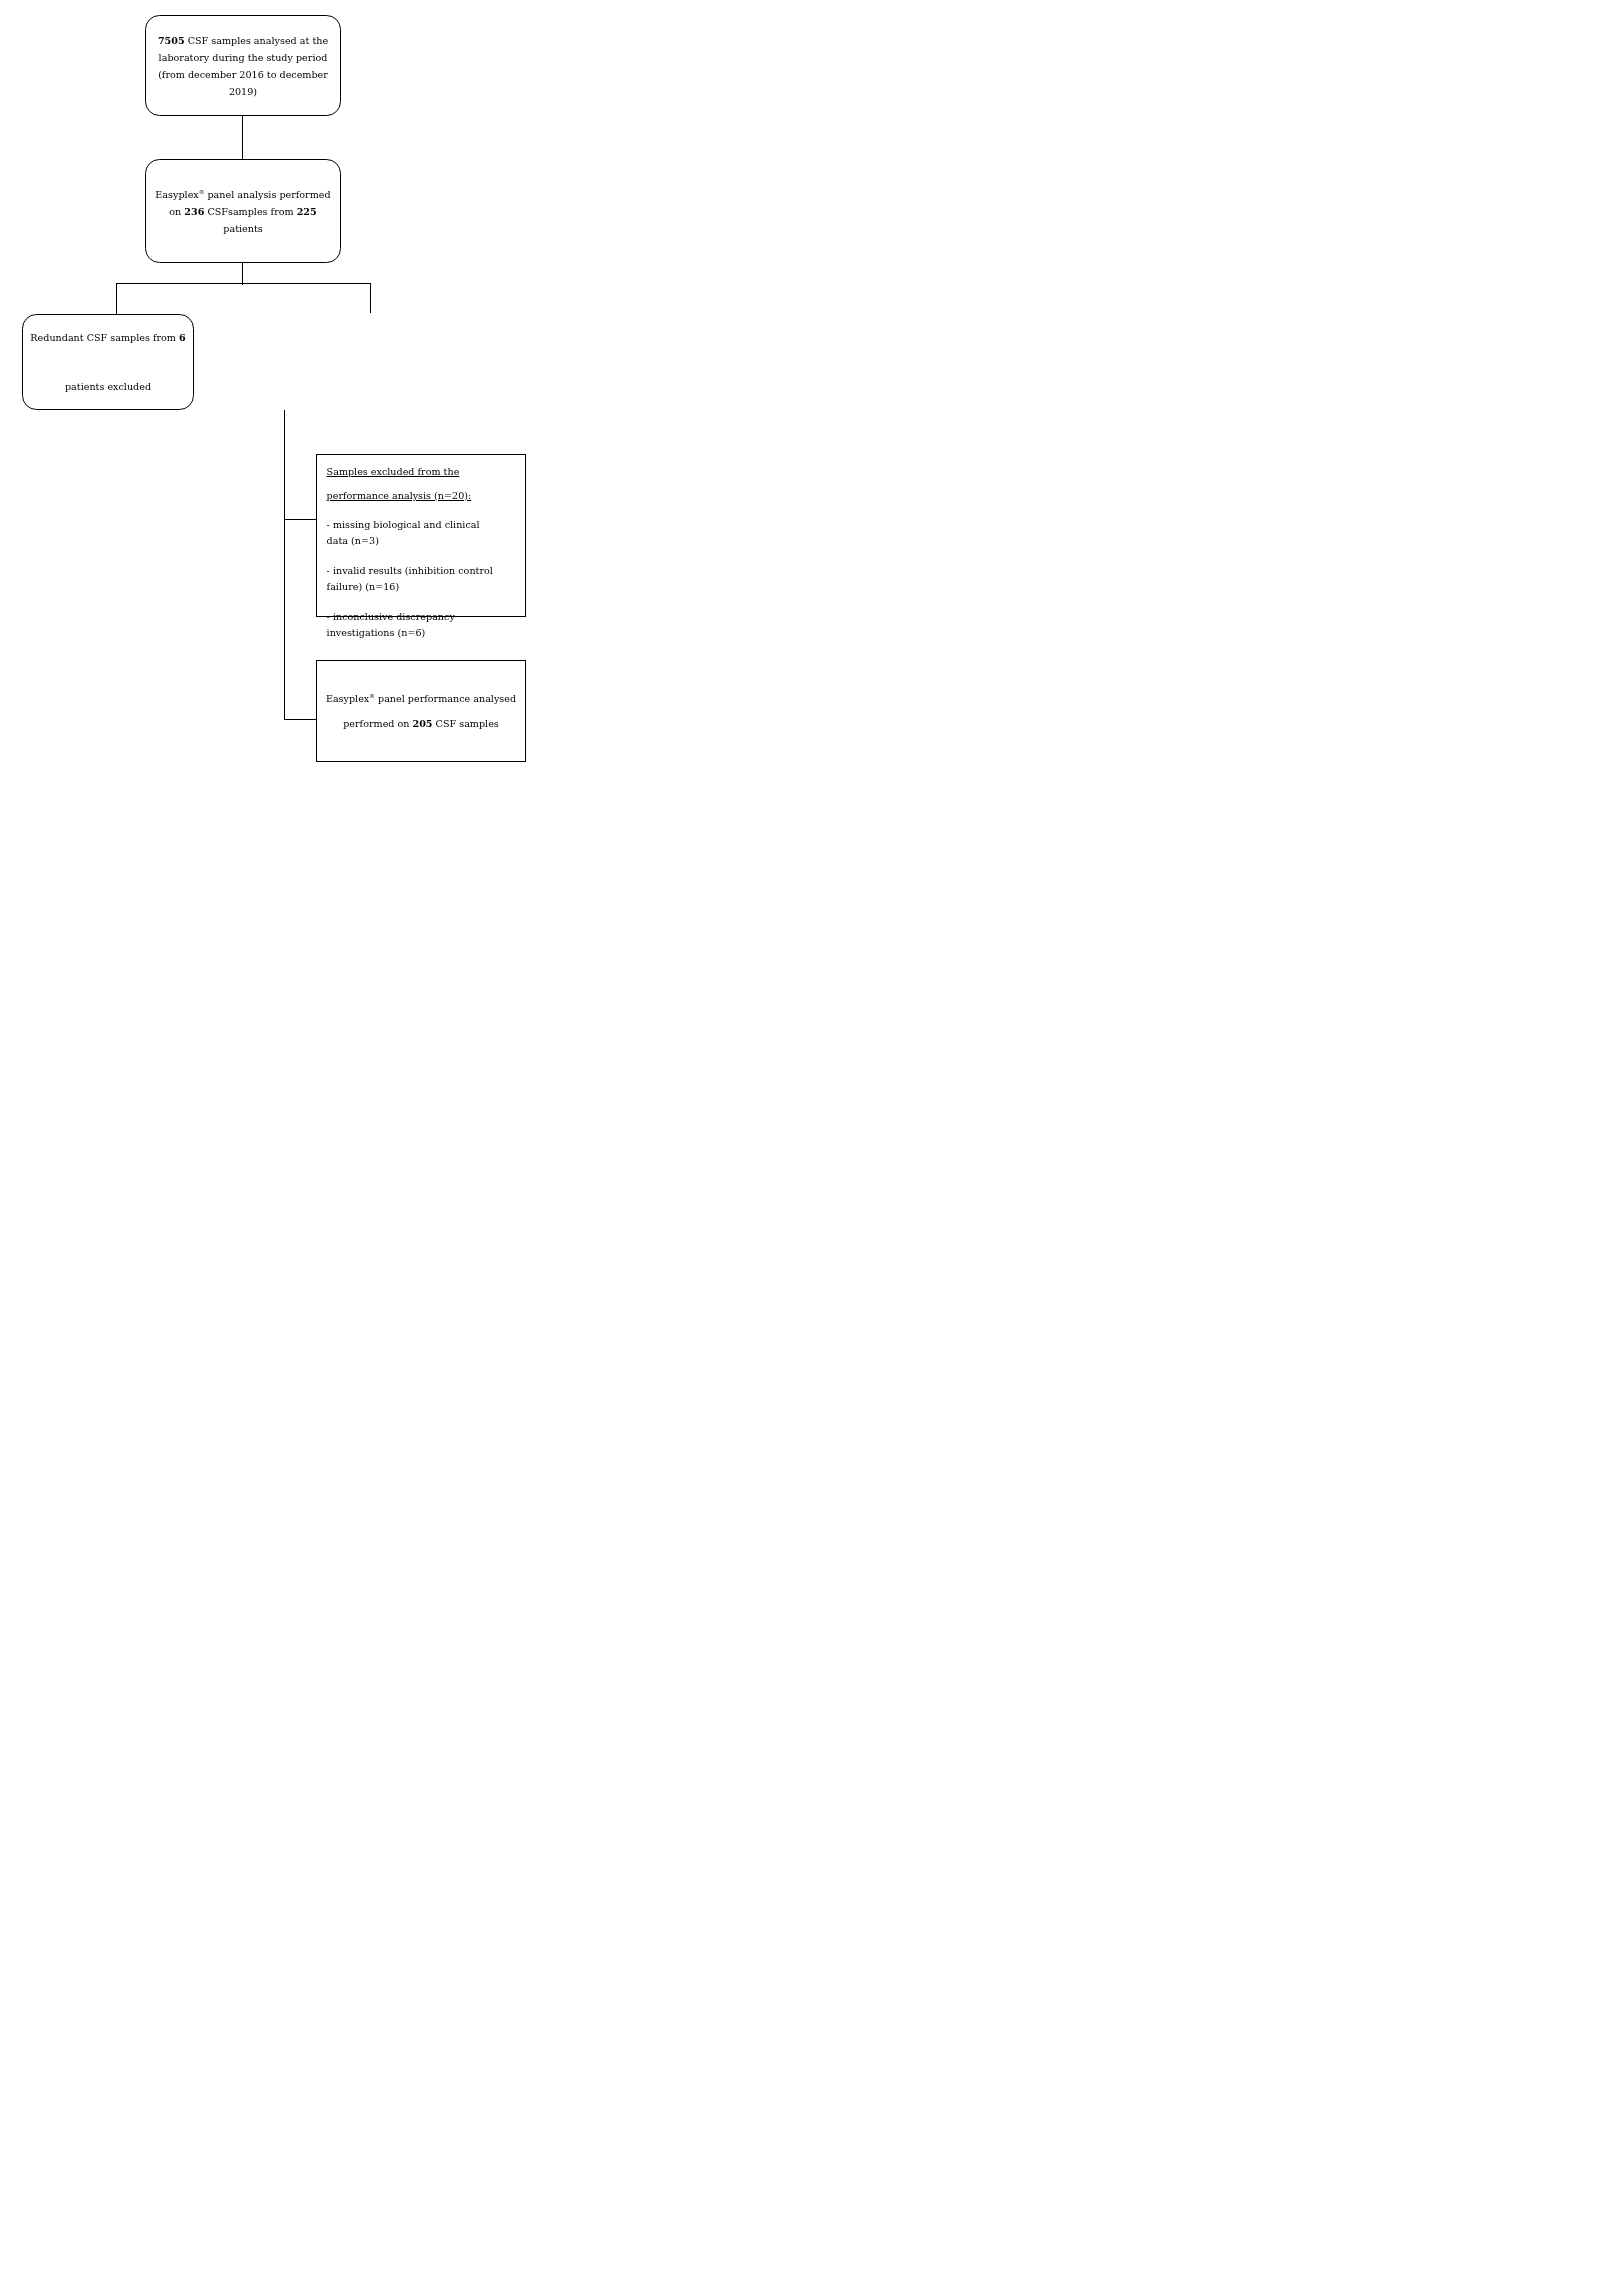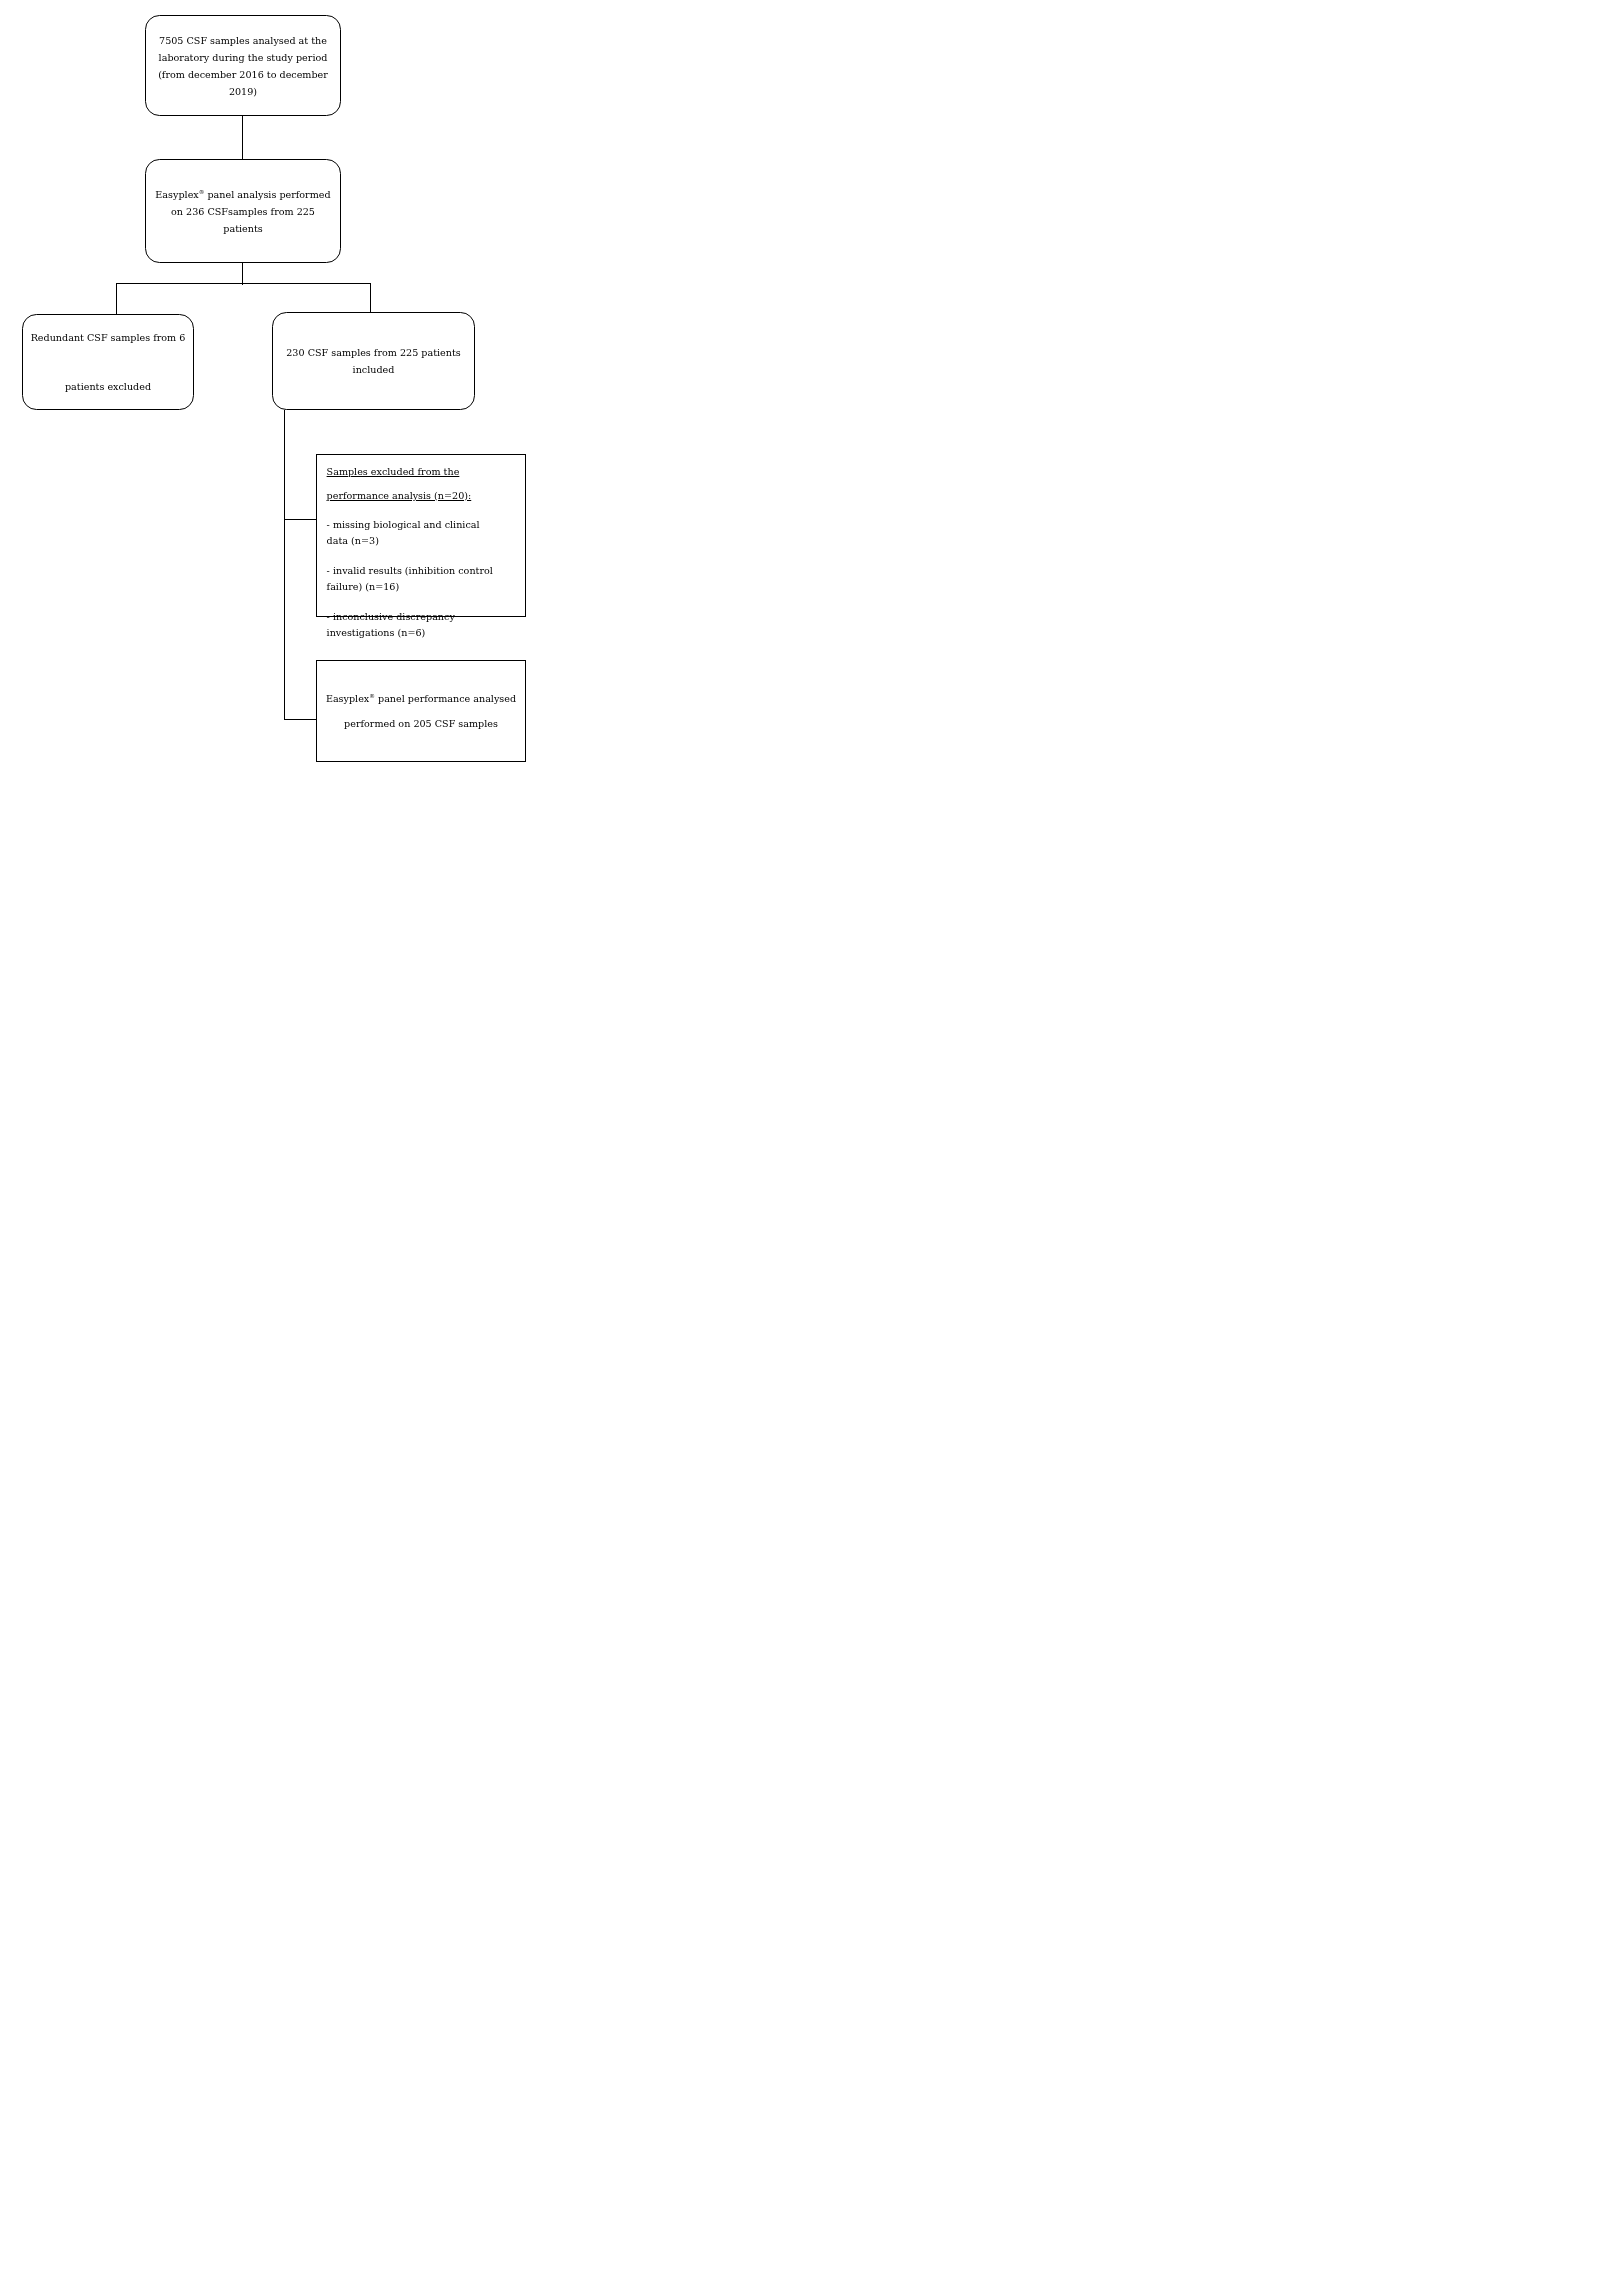--- a/index.html
+++ b/index.html
@@ -24,21 +24,21 @@
     flex-direction: column;
     justify-content: center;
     align-items: center;
     text-align: center;
     font-size: 9.6px;
     line-height: 17px;
   }
   .rounded { border-radius: 14.4px; }
   .square  { border-width: 1.9px; border-radius: 0; gap: 8px; }
   .line { white-space: nowrap; }
-  .seg-b { font-weight: normal; }
+  .seg-b { font-weight: bold; }
   sup.reg {
     font-size: 5.7px;
     line-height: 0;
     vertical-align: super;
   }
   .connector {
     position: absolute;
     background: #000000;
   }
   
@@ -92,24 +92,20 @@
     <div class="line"><span>Easyplex</span><sup class="reg">®</sup><span> panel analysis performed</span></div>
     <div class="line"><span>on </span><b class="seg-b">236</b><span> CSFsamples from </span><b class="seg-b">225</b></div>
     <div class="line"><span>patients</span></div>
   </div>
 
   <div class="node rounded node-redundant">
     <div class="line"><span>Redundant CSF samples from </span><b class="seg-b">6</b></div>
     <div class="line"><span>patients excluded</span></div>
   </div>
 
-  <div class="node rounded node-included">
-    <div class="line"><b class="seg-b">230</b><span> CSF samples from </span><b class="seg-b">225</b><span> patients</span></div>
-    <div class="line"><span>included</span></div>
-  </div>
 
   <div class="node square node-excluded">
     <div class="line uline"><span>Samples excluded from the</span></div>
     <div class="line uline"><span>performance analysis (n=20):</span></div>
     <div class="excl-item">
       <div class="line"><span>- missing biological and clinical</span></div>
       <div class="line"><span>data (n=3)</span></div>
     </div>
     <div class="excl-item">
       <div class="line"><span>- invalid results (inhibition control</span></div>

